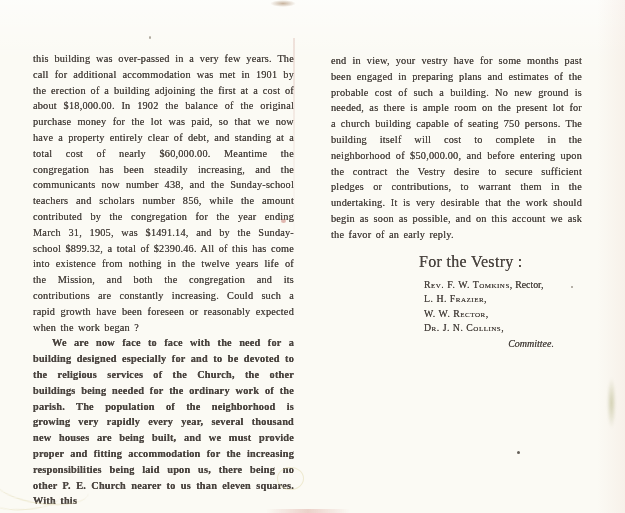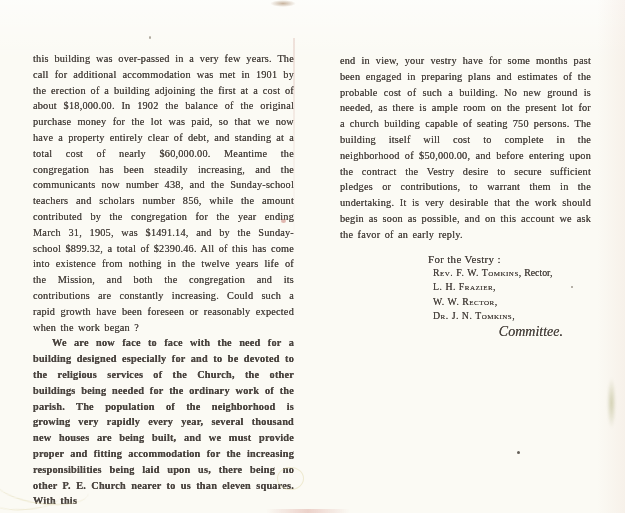--- a/index.html
+++ b/index.html
@@ -23,53 +23,53 @@
     pointer-events:none;
   }
   
   .top-light{
     position:absolute;left:0;top:0;width:100%;height:60px;
     background:linear-gradient(to bottom,rgba(255,255,255,.55),rgba(255,255,255,0));
     pointer-events:none;
   }
   .page{position:absolute;}
   .page-left{left:33px;top:51px;width:261px;}
-  .page-right{left:340px;top:53px;width:251px;}
+  .page-right{left:331px;top:53px;width:251px;}
   p.body-text{
     margin:0;
     font-size:10.3px;
     line-height:15.8px;
     text-align:justify;
     word-spacing:1.6px;
     letter-spacing:0.2px;
     text-shadow:0 0 0.4px var(--ink);
   }
   p.indent{text-indent:19px;font-weight:bold;}
   .vestry-heading{
     margin-top:10px;
     margin-left:88px;
-    font-size:11px;
+    font-size:16px;
     letter-spacing:0.3px;
     text-shadow:0 0 0.4px var(--ink);
   }
   .vestry-names{
-    margin-top:1px;
+    margin-top:7px;
     margin-left:93px;
     width:130px;
     font-size:9.8px;
     line-height:14.5px;
     text-shadow:0 0 0.4px var(--ink);
     white-space:nowrap;
   }
   .sc{font-variant:small-caps;letter-spacing:0.5px;}
   .vestry-signature{
     text-align:right;
     font-style:italic;
     margin-top:1px;
-    font-size:14px;
+    font-size:10px;
   }
   
   .artifact{position:absolute;pointer-events:none;}
   .a-top-smudge{
     left:270px;top:0;width:26px;height:7px;border-radius:50%;
     background:radial-gradient(ellipse at center,rgba(146,106,66,.5),rgba(146,106,66,0) 70%);
     filter:blur(0.5px);
   }
   .a-fold{
     left:293px;top:38px;width:2px;height:210px;
@@ -120,21 +120,21 @@
 
   <div class="page page-right">
     <p class="body-text">end in view, your vestry have for some months past been engaged in preparing plans and estimates of the probable cost of such a building.   No new ground is needed, as there is ample room on the present lot for a church building capable of seating 750 persons.   The building itself will cost to complete in the neighborhood of $50,000.00, and before entering upon the contract the Vestry desire to secure sufficient pledges or contributions, to warrant them in the undertaking.   It is very desirable that the work should begin as soon as possible, and on this account we ask the favor of an early reply.</p>
 
     <div class="vestry">
       <div class="vestry-heading">For the Vestry :</div>
       <div class="vestry-names">
         <div class="vestry-row"><span class="sc">Rev. F. W. Tomkins,</span><span> Rector,</span></div>
         <div class="vestry-row"><span class="sc">L. H. Frazier,</span><span></span></div>
         <div class="vestry-row"><span class="sc">W. W. Rector,</span><span></span></div>
-        <div class="vestry-row"><span class="sc">Dr. J. N. Tomkins,</span><span></span></div>
+        <div class="vestry-row"><span class="sc">Dr. J. N. Collins,</span><span></span></div>
         <div class="vestry-signature">Committee.</div>
       </div>
     </div>
   </div>
 
   <div class="artifact a-top-smudge"></div>
   <div class="artifact a-fold"></div>
   <div class="artifact a-pink-dot"></div>
   <div class="artifact a-olive-smudge"></div>
   <div class="artifact a-speck-1"></div>

